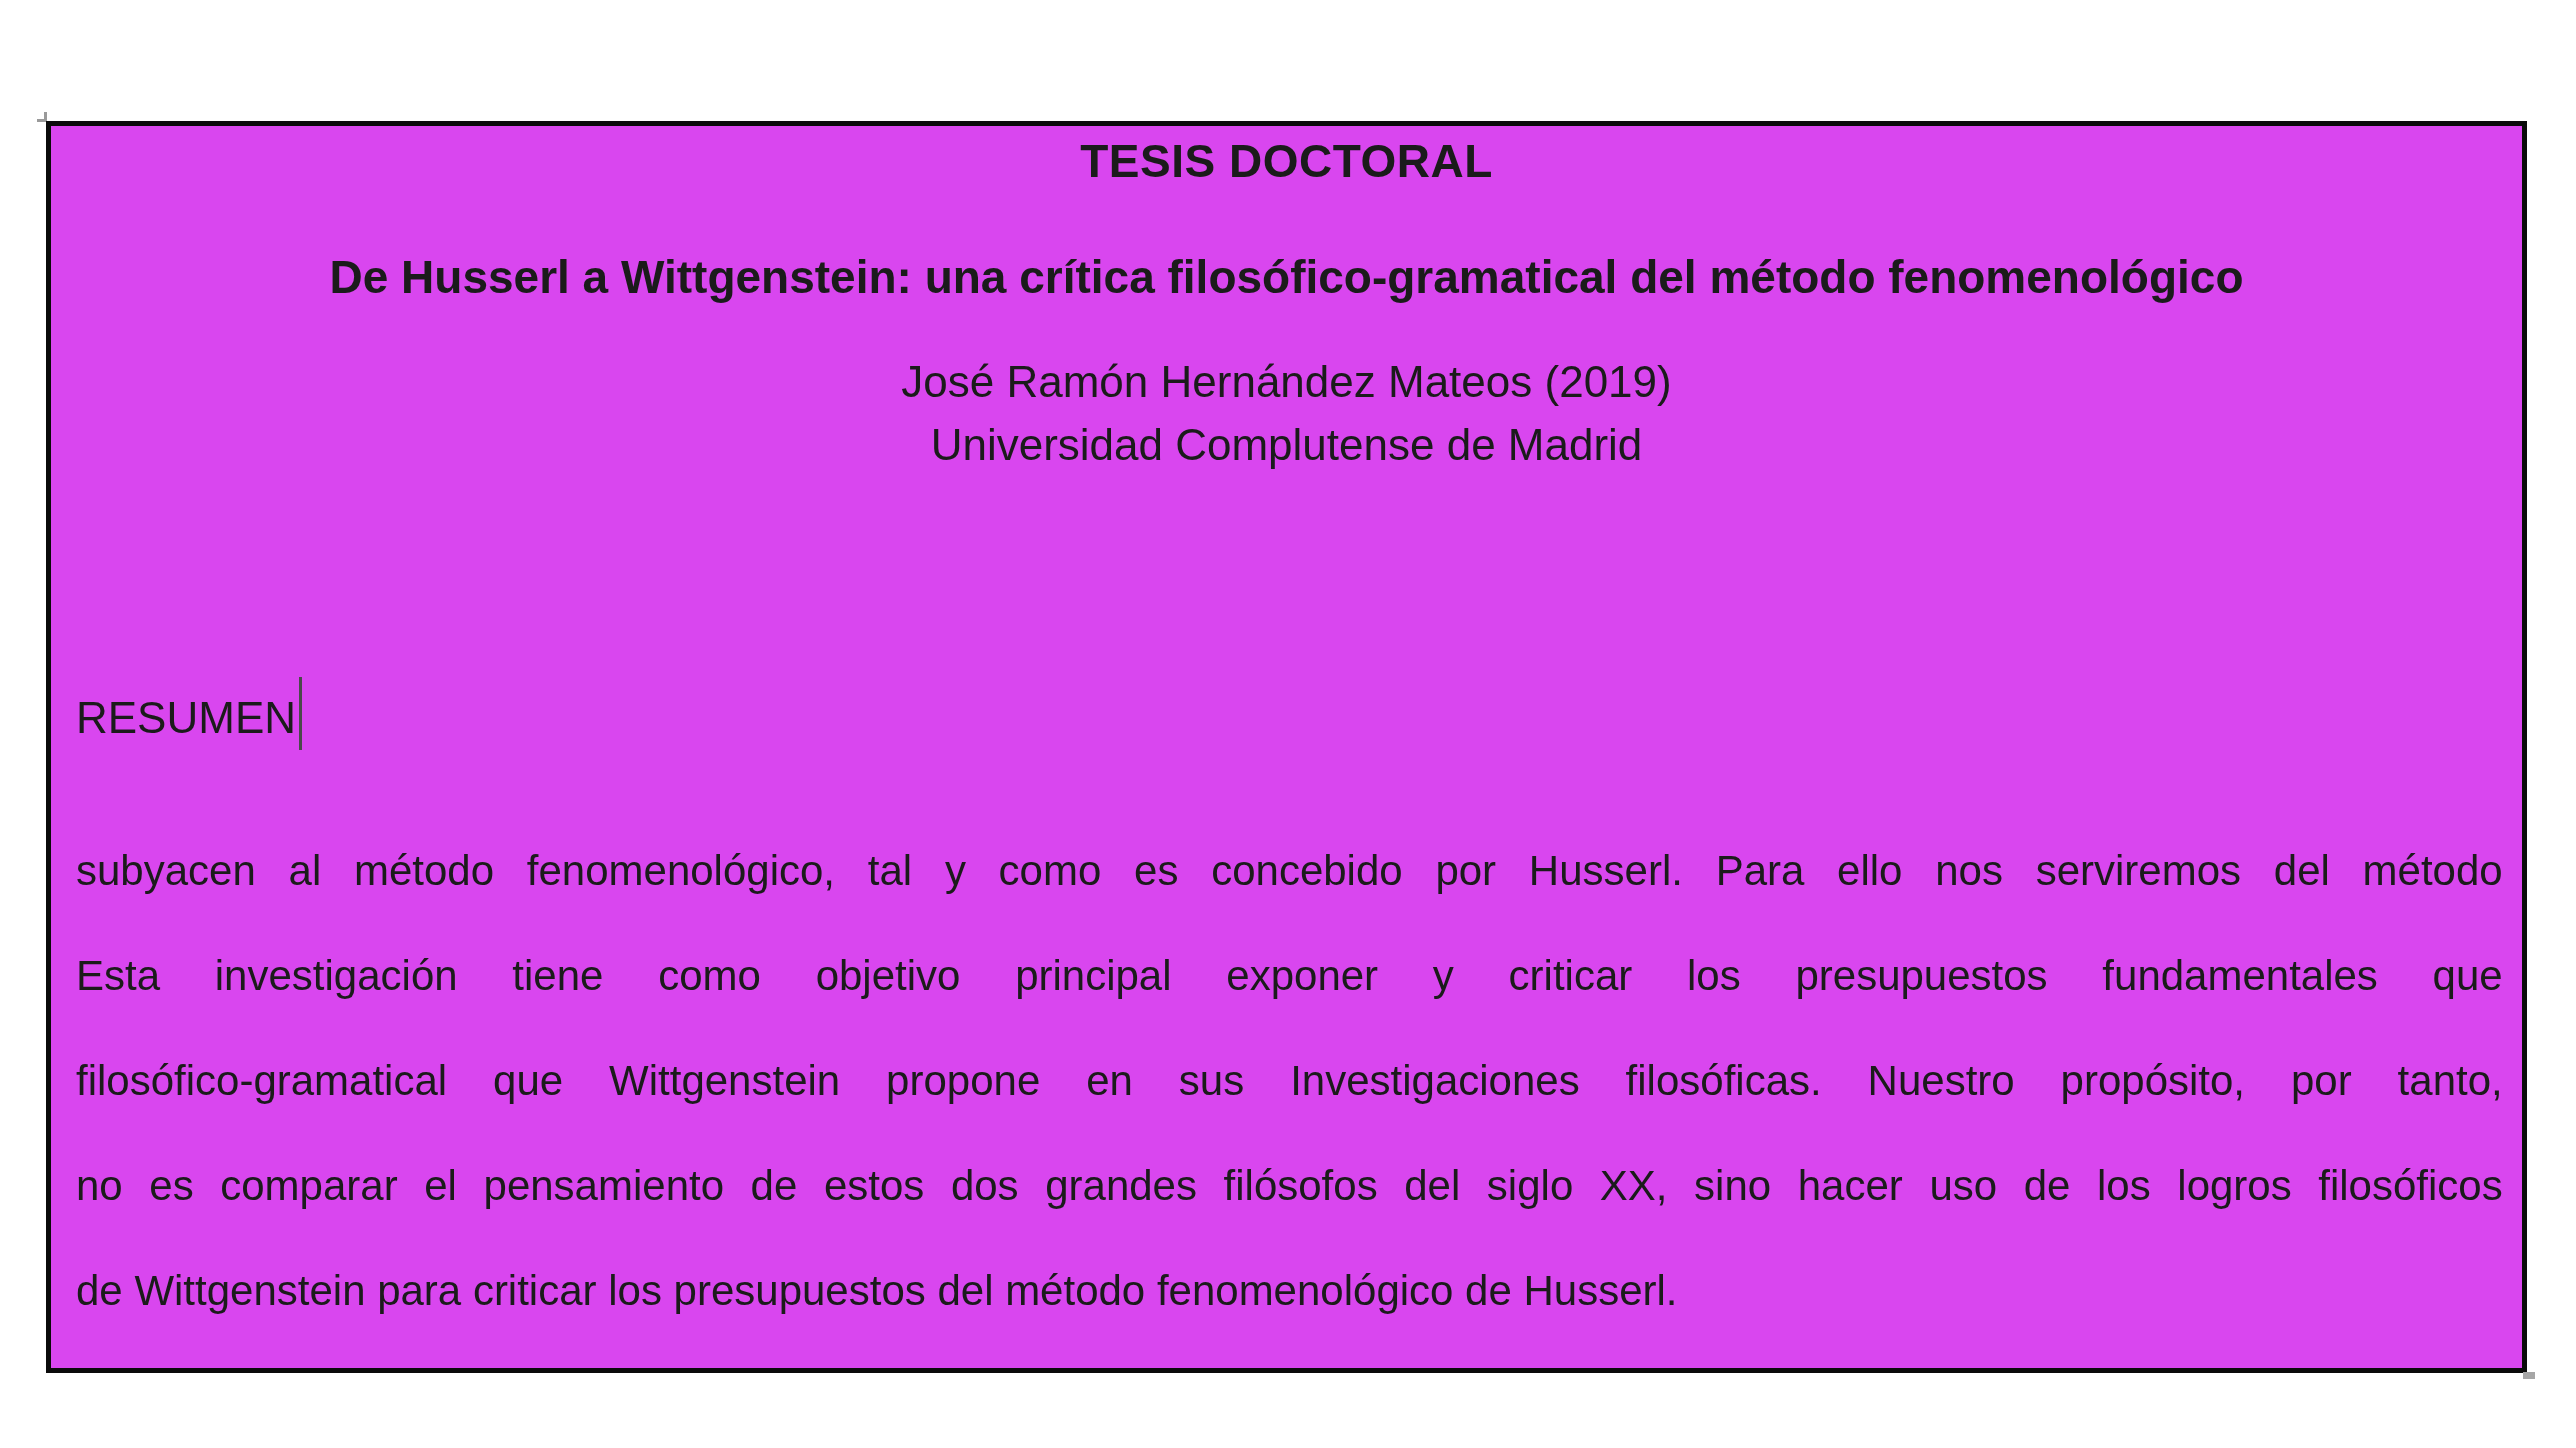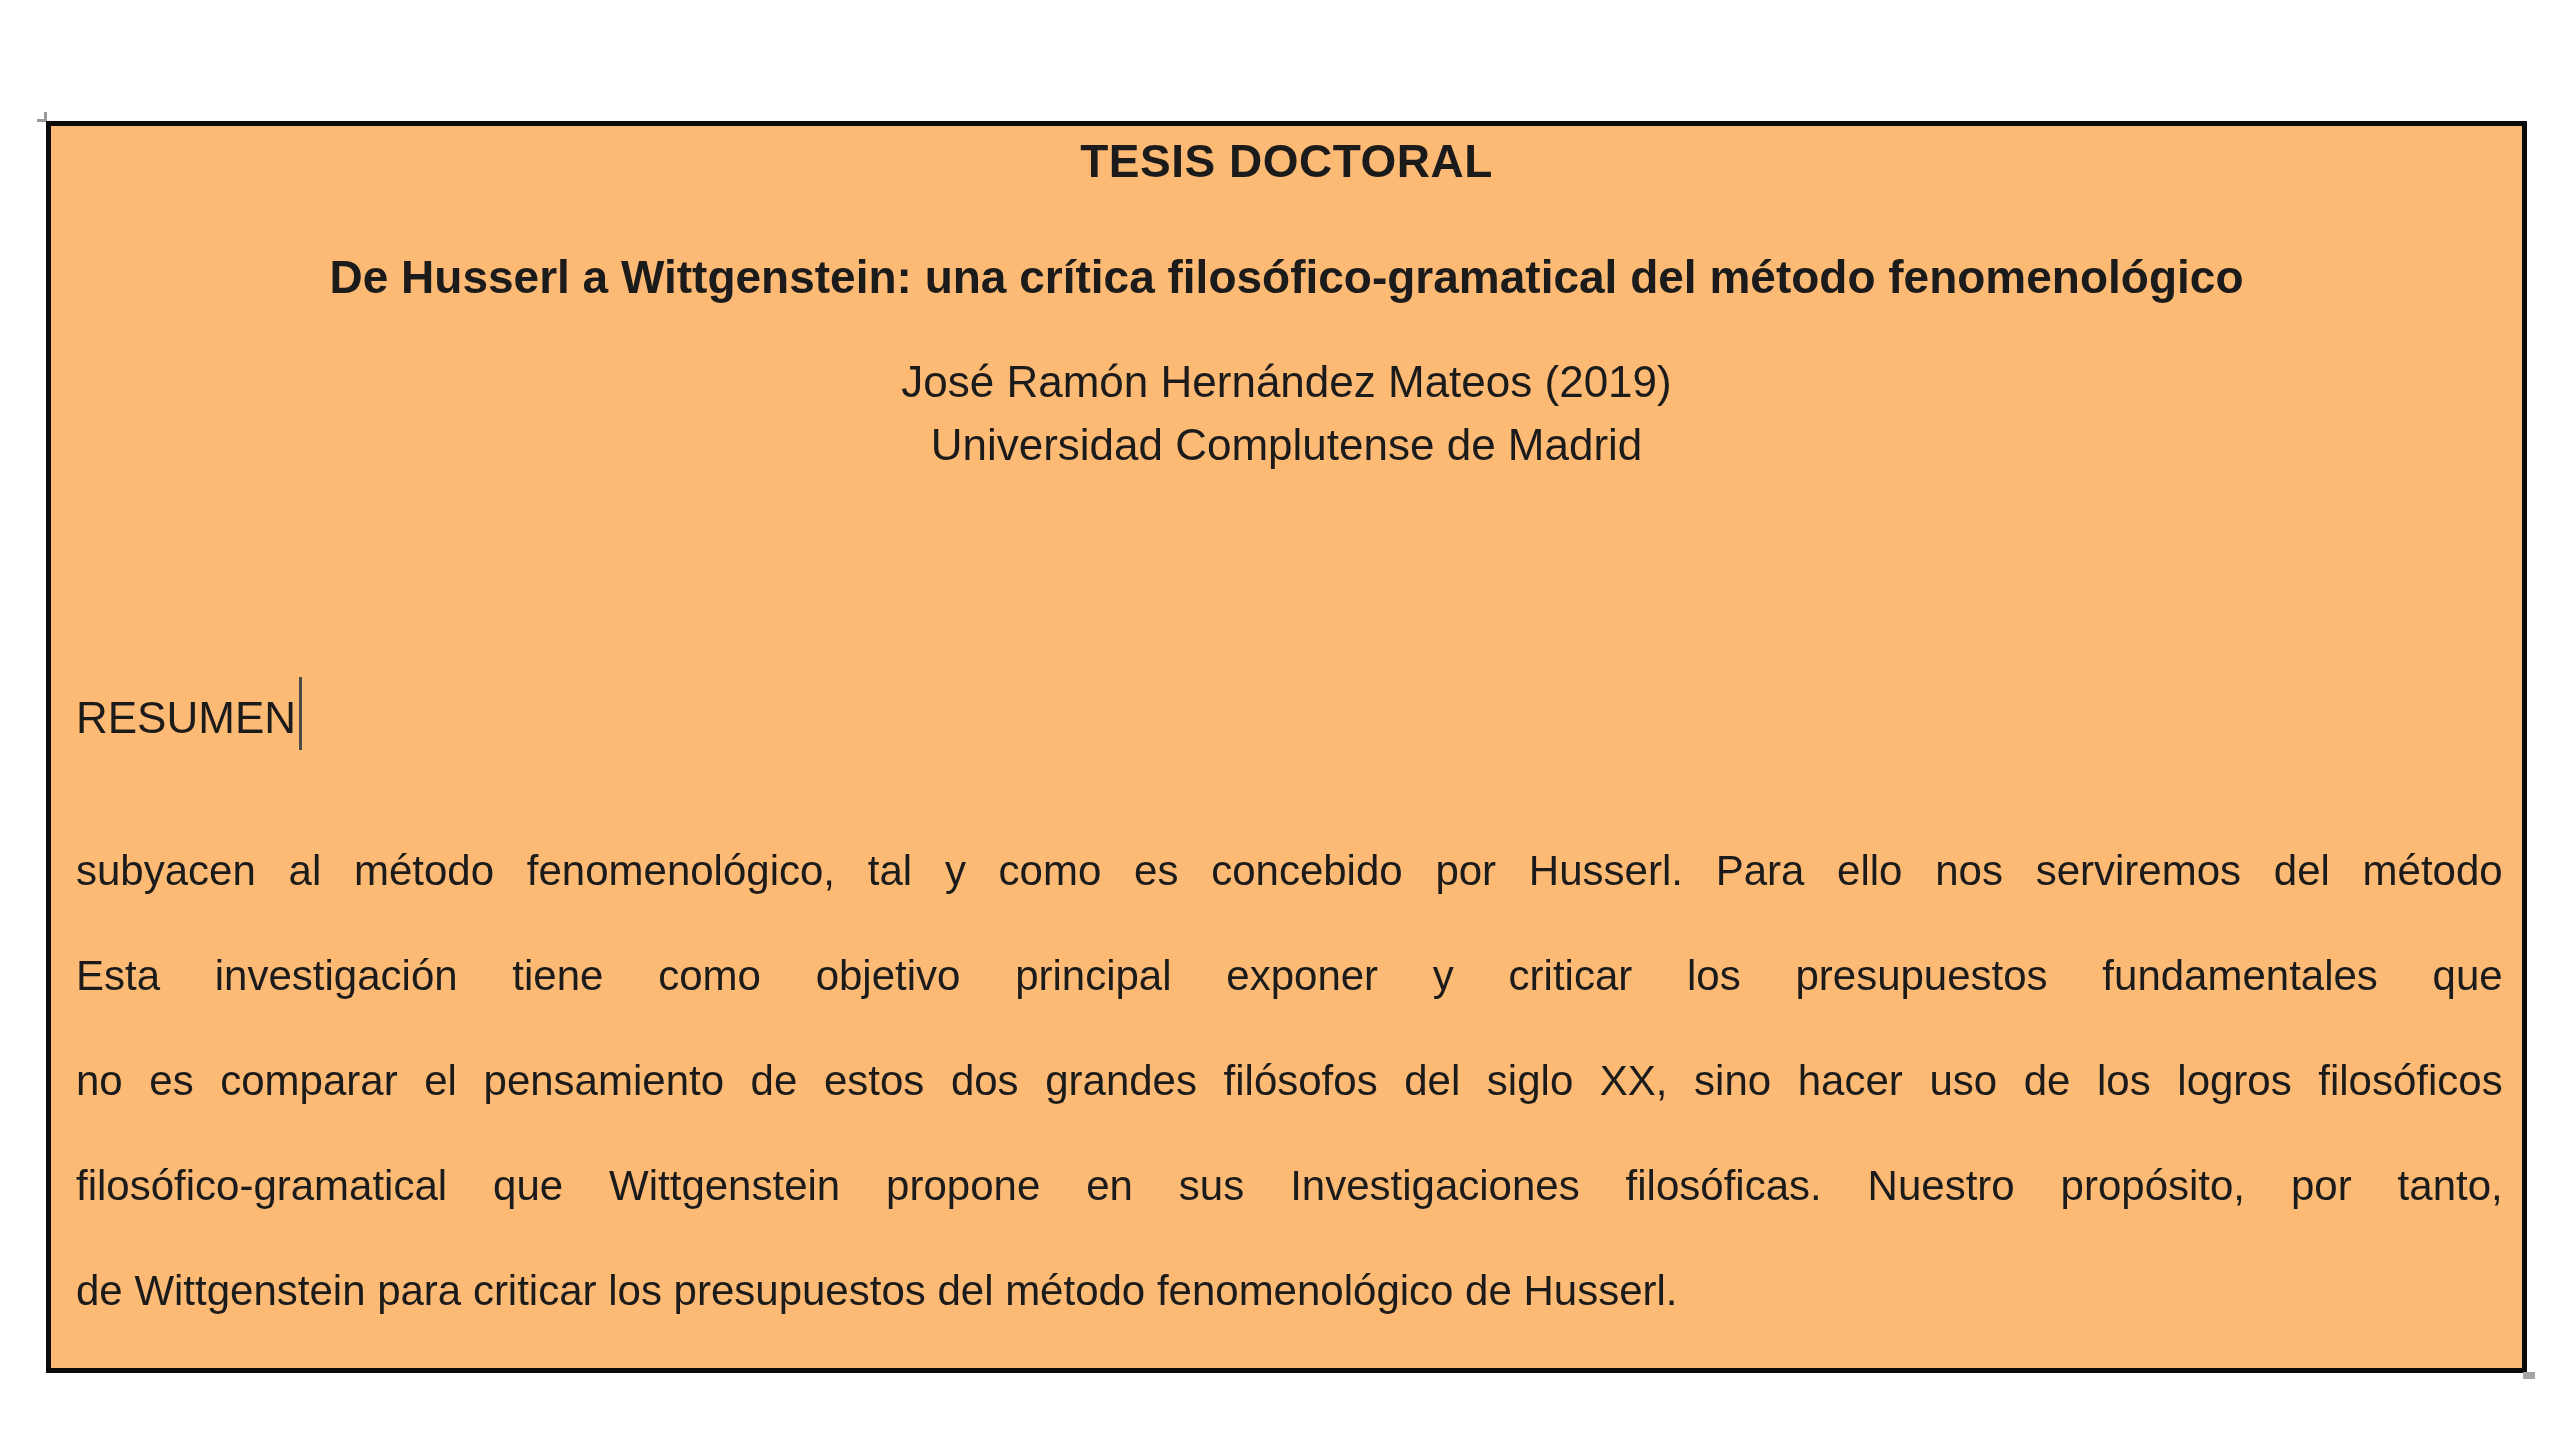--- a/index.html
+++ b/index.html
@@ -18,21 +18,21 @@
 
   
   .doc-box {
     position: absolute;
     left: 46px;
     top: 121px;
     width: 2481px;
     height: 1252px;
     border: 5.8px solid #0a0a0a;
     box-sizing: border-box;
-    background: #fdba74;
+    background: #d946ef;
   }
 
   .heading {
     position: absolute;
     top: 7.7px;
     left: 0;
     right: 0;
     text-align: center;
     font-size: 46px;
     font-weight: bold;
@@ -130,21 +130,21 @@
       <div class="byline-line last">Universidad Complutense de Madrid</div>
     </div>
 
   <div class="section-heading">
     <span>RESUMEN</span><span class="text-cursor"></span>
   </div>
 
   <div class="abstract">
       <div class="abstract-line">subyacen al método fenomenológico, tal y como es concebido por Husserl. Para ello nos serviremos del método</div>
       <div class="abstract-line">Esta investigación tiene como objetivo principal exponer y criticar los presupuestos fundamentales que</div>
+      <div class="abstract-line">filosófico-gramatical que Wittgenstein propone en sus Investigaciones filosóficas. Nuestro propósito, por tanto,</div>
       <div class="abstract-line">no es comparar el pensamiento de estos dos grandes filósofos del siglo XX, sino hacer uso de los logros filosóficos</div>
-      <div class="abstract-line">filosófico-gramatical que Wittgenstein propone en sus Investigaciones filosóficas. Nuestro propósito, por tanto,</div>
       <div class="abstract-line last">de Wittgenstein para criticar los presupuestos del método fenomenológico de Husserl.</div>
     </div>
 
 </div>
 
 <div class="handle-br"></div>
 
 
 </body></html>

